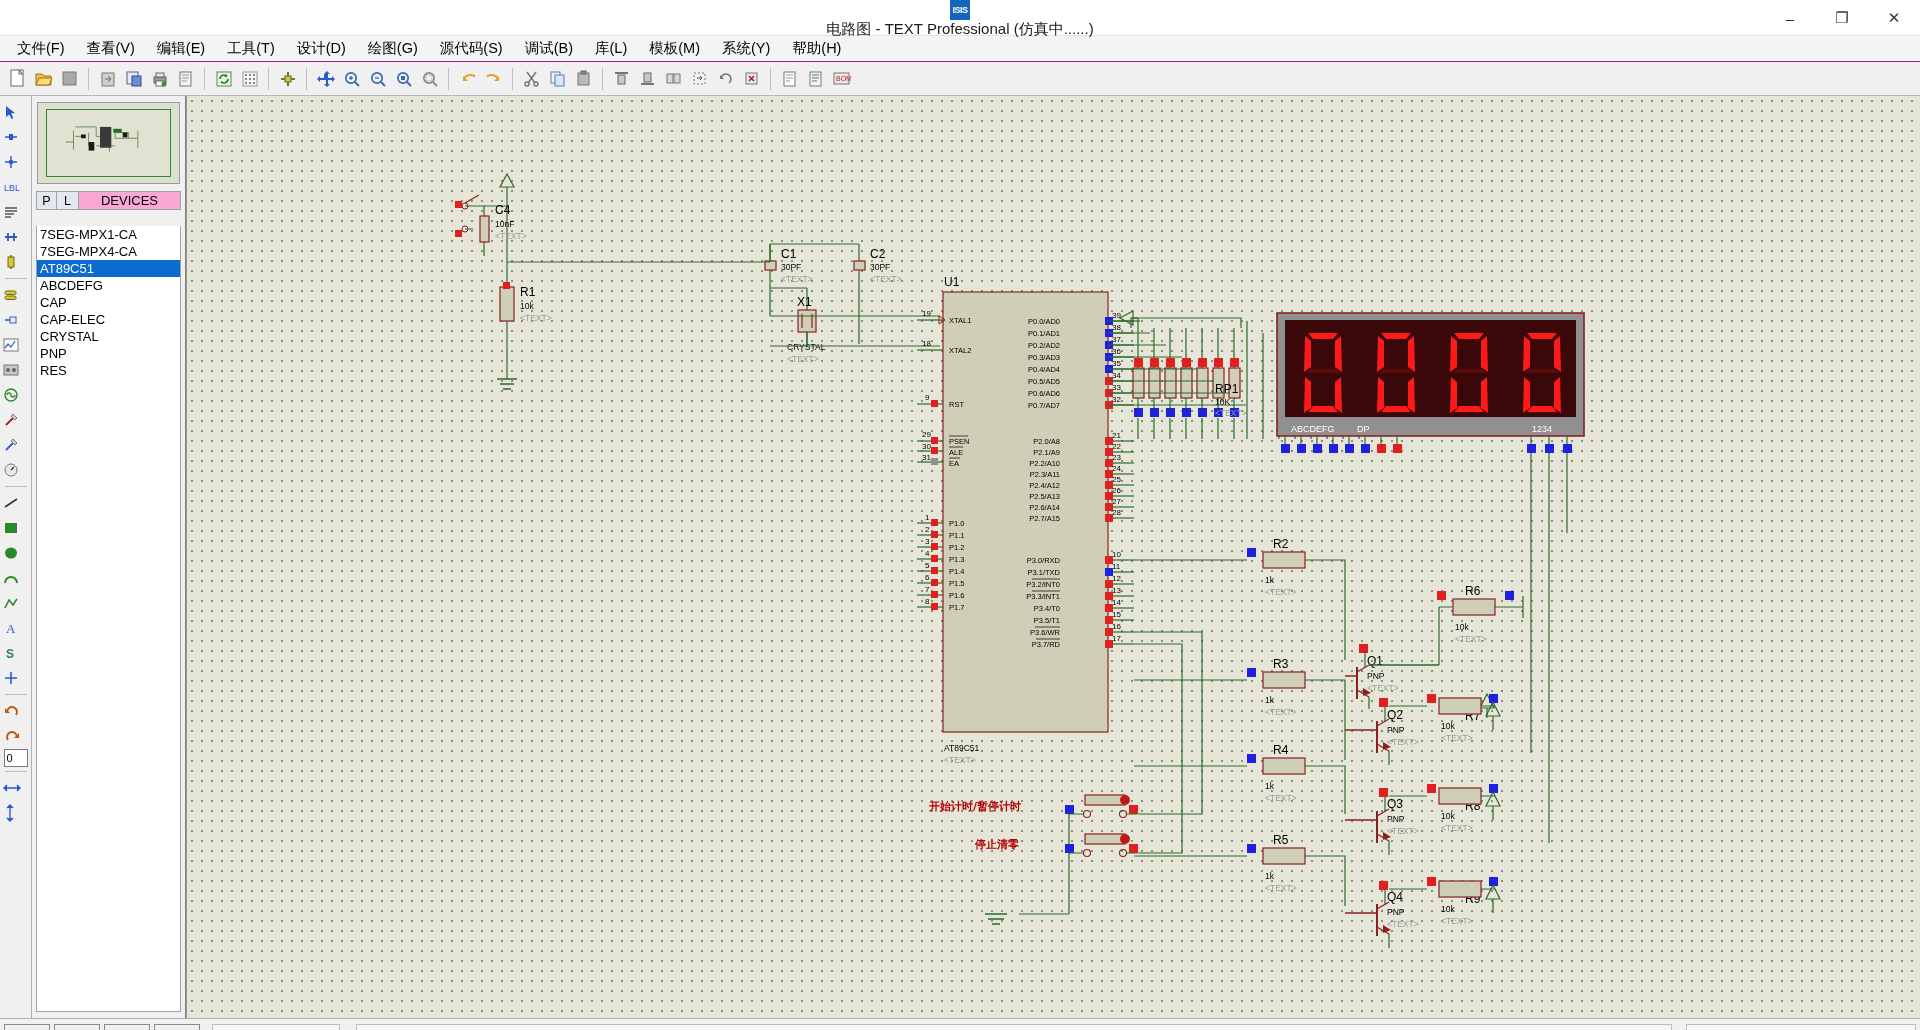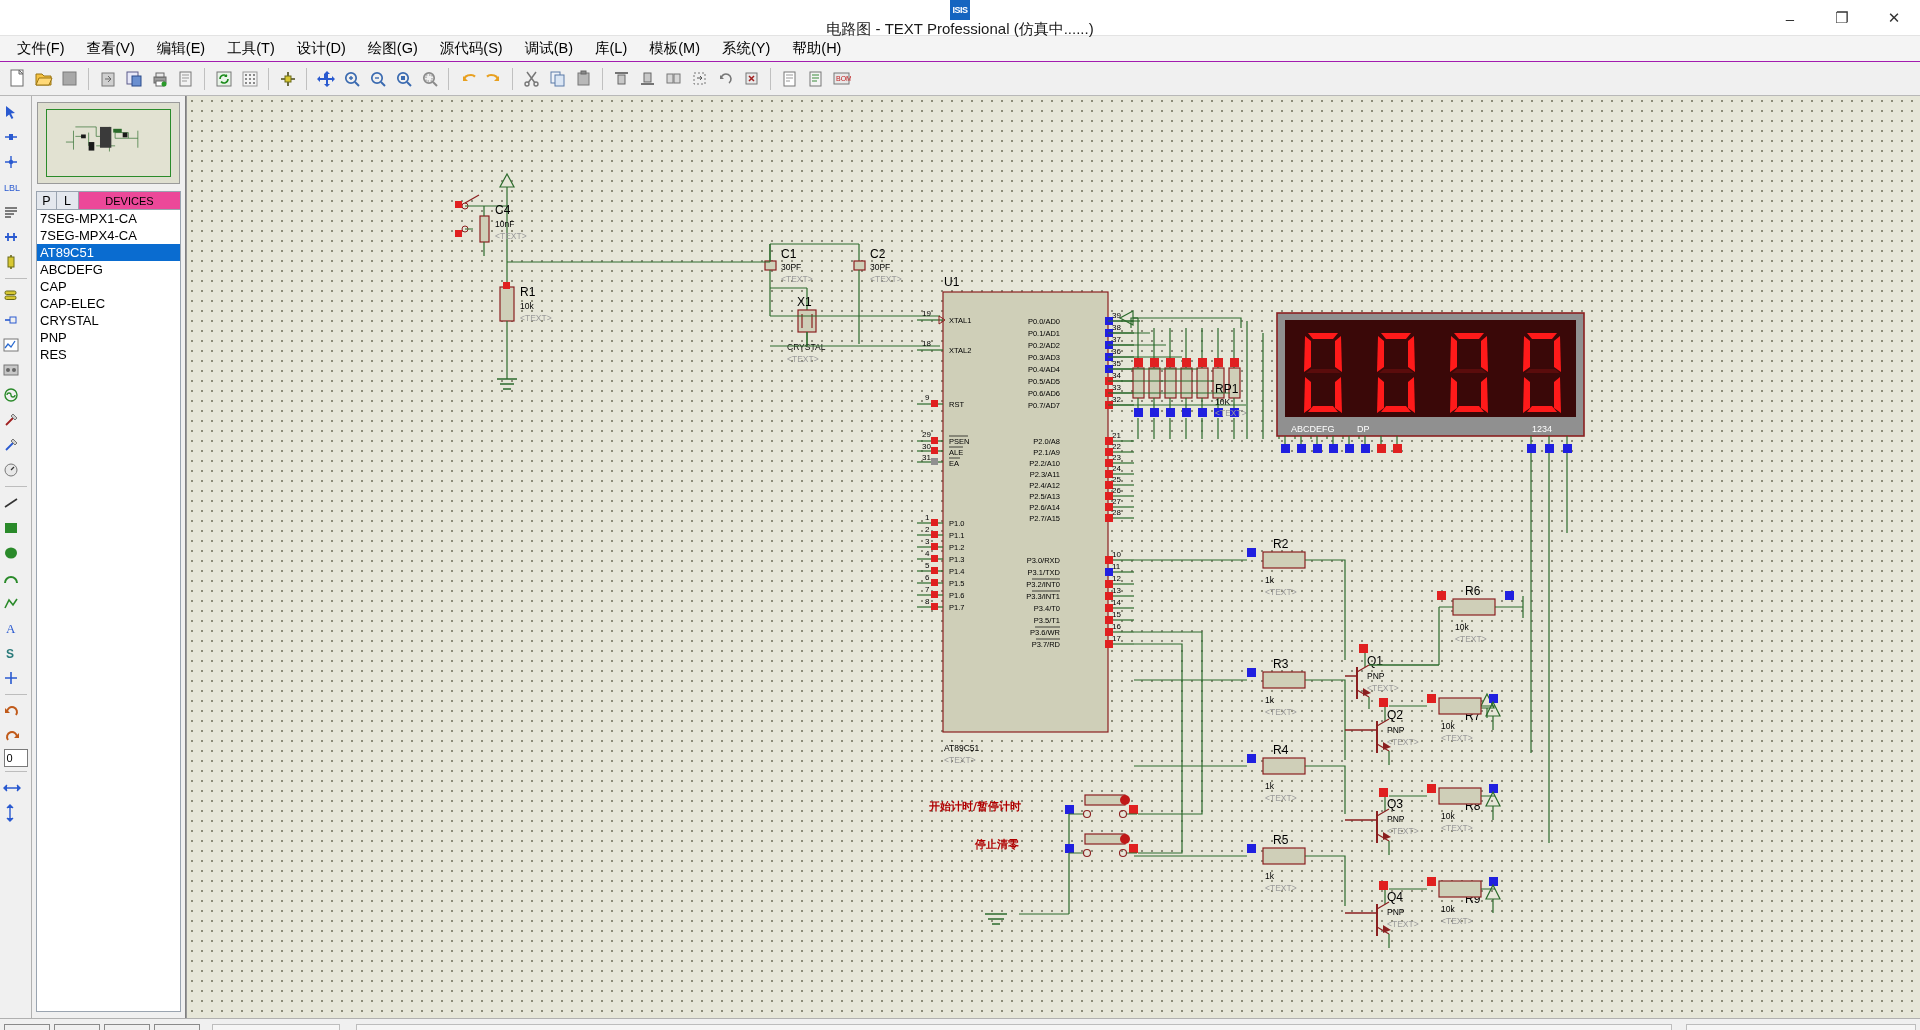--- a/index.html
+++ b/index.html
@@ -54,24 +54,24 @@
     border: 1px solid #9a9a9a; position: relative; overflow: hidden;
   }
   #overview-inner { position: absolute; left: 8px; top: 6px; right: 8px; bottom: 6px;
                     border: 1px solid #2a8b2a; background: #e2e2d2; }
   #devhdr { display: flex; height: 19px; background: #cfd6e0; border: 1px solid #9aa4b0;
             margin: 3px 4px 0 4px; align-items: stretch; }
   .devhdr-cell { border-right: 1px solid #9aa4b0; font-size: 12.5px; display: flex;
                  align-items: center; justify-content: center; background: #e4e8ee; }
   #devhdr-p { width: 20px; }
   #devhdr-l { width: 22px; }
-  #devhdr-title { flex: 1; justify-content: center; background: #ec4899; border-right: none;
-                  font-size: 11px; }
+  #devhdr-title { flex: 1; justify-content: center; background: #f9a8d4; border-right: none;
+                  font-size: 13px; }
   #devlist { flex: 1; background: #fff; border: 1px solid #9aa4b0; border-top: none;
-             margin: 0 4px 6px 4px; overflow: hidden; }
+             margin: 16px 4px 6px 4px; overflow: hidden; }
   .dev-item { font-size: 13px; line-height: 17px; padding-left: 3px; color: #000;
               font-family: "Liberation Sans", sans-serif; white-space: nowrap; }
   .dev-item.sel { background: #0a6cd0; color: #fff; }
   
   #canvaswrap { flex: 1; background: #e6e6d8; position: relative; overflow: hidden;
                 border-left: 1px solid #999; }
   #dotgrid { position: absolute; inset: 0;
     background-image: radial-gradient(#8b8b78 0.9px, transparent 1px);
     background-size: 10px 10px; }
   svg#sch { position: absolute; inset: 0; width: 100%; height: 100%; }

